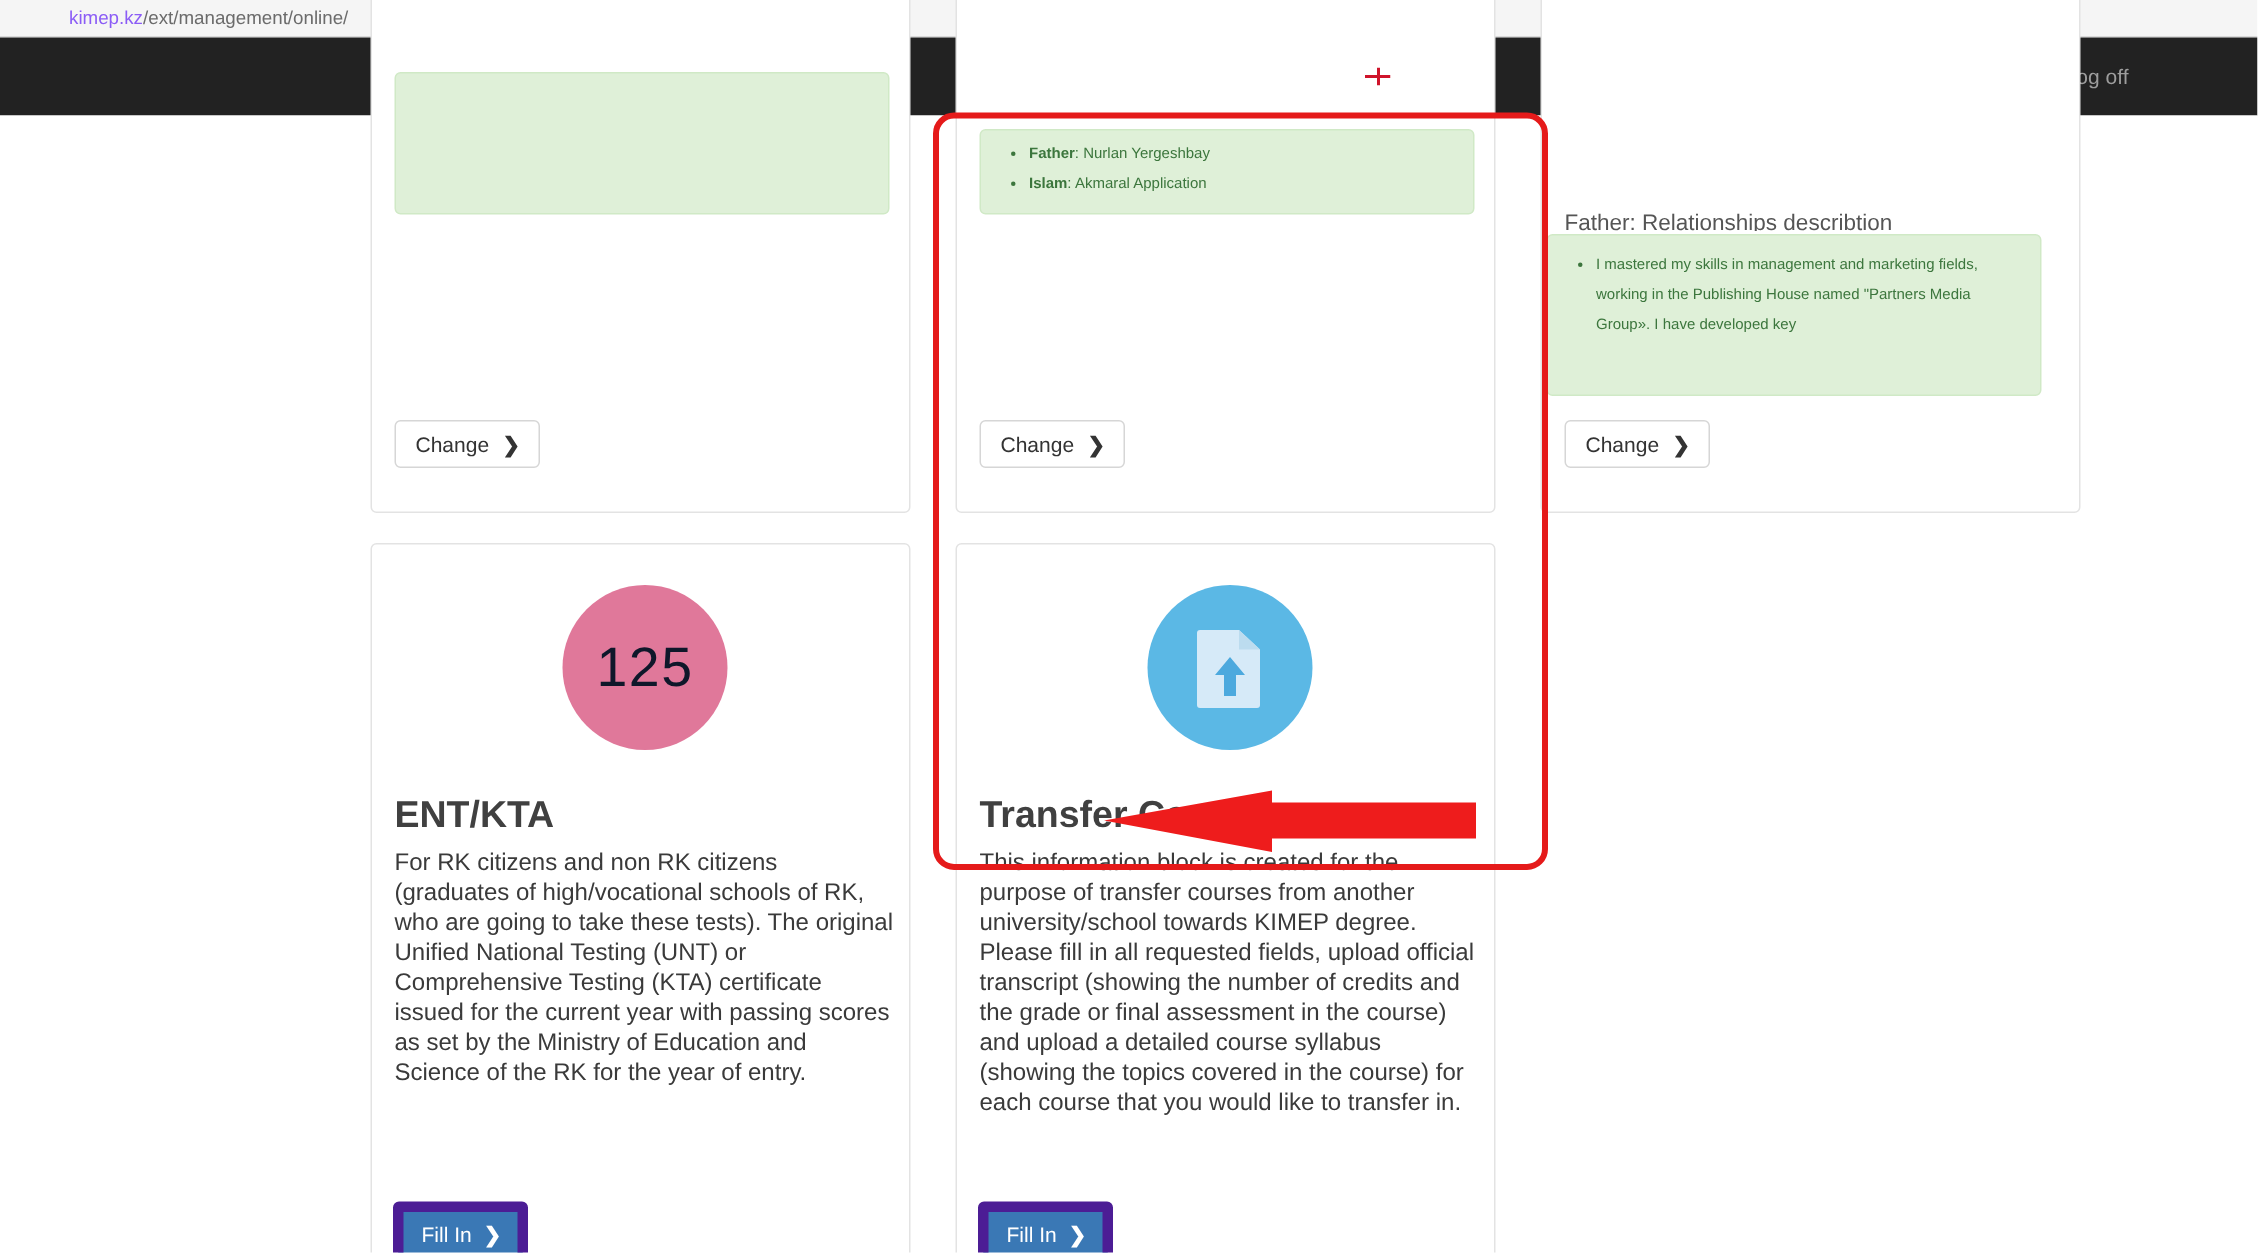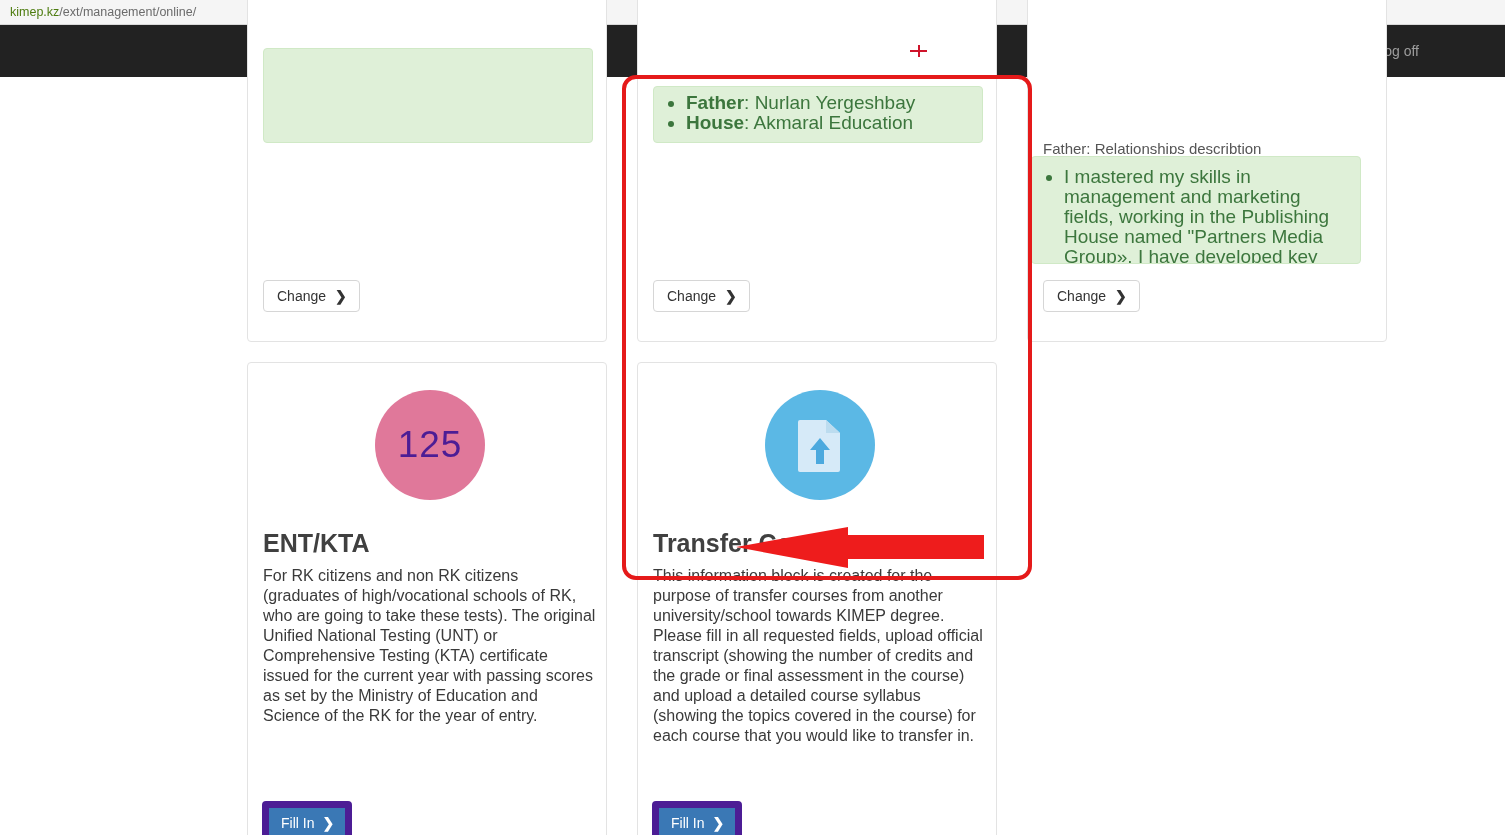--- a/index.html
+++ b/index.html
@@ -15,21 +15,21 @@
   #urlbar {
     height: 25px;
     background: #f5f5f5;
     border-bottom: 1px solid #d9d9d9;
     display: flex;
     align-items: center;
     padding-left: 10px;
     font-size: 12.5px;
     color: #6b6b6b;
   }
-  #urlbar .host { color: #4d7c0f; }
+  #urlbar .host { color: #8b5cf6; margin-left: 36px; }
 
   
   #navbar {
     height: 52px;
     background: #222222;
     display: flex;
     align-items: center;
     position: relative;
   }
   #nav-left {
@@ -127,21 +127,21 @@
     border: 1px solid #e3e3e3;
     border-radius: 4px;
   }
 
   .alert-green {
     position: absolute;
     background: #dff0d8;
     border: 1px solid #d0e9c6;
     border-radius: 4px;
     color: #3c763d;
-    font-size: 19px;
+    font-size: 10px;
     line-height: 20px;
     padding: 6px 10px 6px 0px;
   }
   .alert-green ul { margin: 0; padding-left: 32px; }
   .alert-green li { margin: 0; }
   .alert-green b { font-weight: bold; }
 
   .btn-change {
     position: absolute;
     background: #fff;
@@ -181,21 +181,21 @@
   .circle-badge {
     position: absolute;
     border-radius: 50%;
     display: flex;
     align-items: center;
     justify-content: center;
   }
   .circle-pink { background: #e0789a; }
   .circle-blue { background: #5bb8e5; }
   .circle-num {
-    color: #4c1d95;
+    color: #0f172a;
     font-size: 37px;
     font-weight: 300;
     letter-spacing: 1px;
   }
 
   .card-title {
     position: absolute;
     font-size: 25px;
     color: #404040;
     font-weight: bold;
@@ -281,21 +281,21 @@
     <button class="btn-change" style="left:15px; top:332px;">
       <span>Change</span>
       <span class="chev">❯</span>
     </button>
   </div>
 
   <div class="card" style="left:637px; top:-130px; width:360px; height:395px;">
     <div class="alert-green" style="left:15px; top:138px; width:330px; height:57px;">
       <ul>
         <li><b>Father</b>: <span>Nurlan Yergeshbay</span></li>
-        <li><b>House</b>: <span>Akmaral Education</span></li>
+        <li><b>Islam</b>: <span>Akmaral Application</span></li>
       </ul>
     </div>
     <button class="btn-change" style="left:15px; top:332px;">
       <span>Change</span>
       <span class="chev">❯</span>
     </button>
   </div>
 
   <div class="card" style="left:1027px; top:-130px; width:360px; height:395px;">
     <div class="clipped-text" style="left:15px; top:192px; width:320px; height:14px;">Father: Relationships describtion</div>

